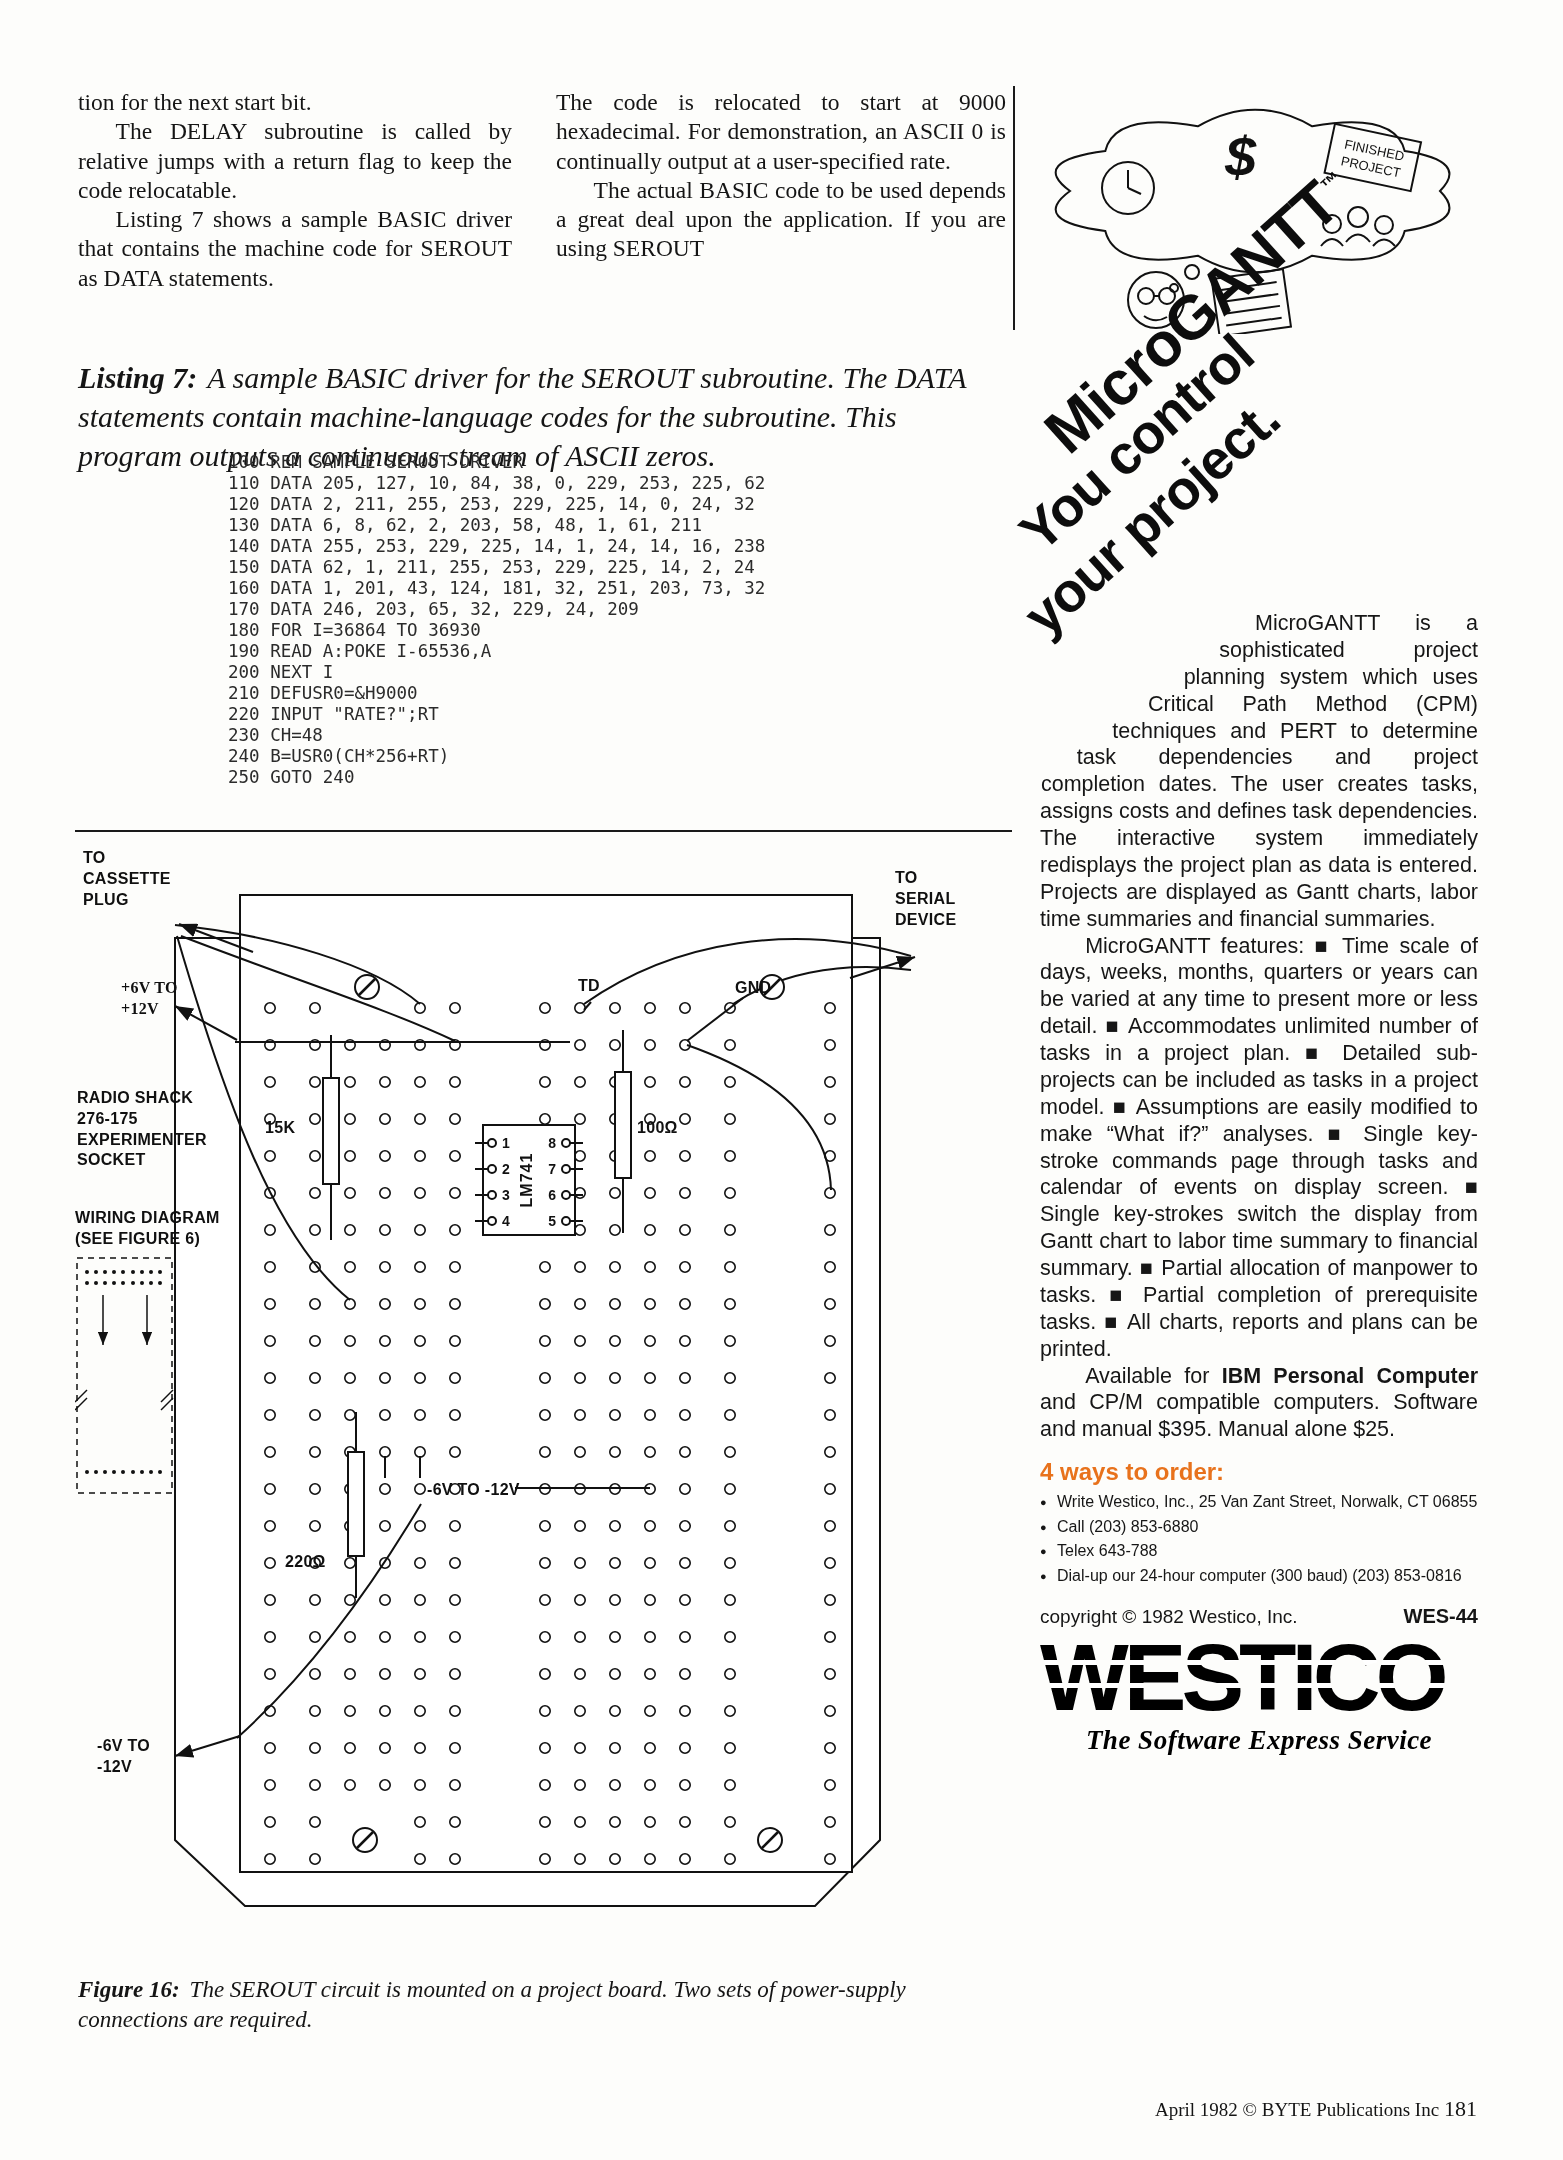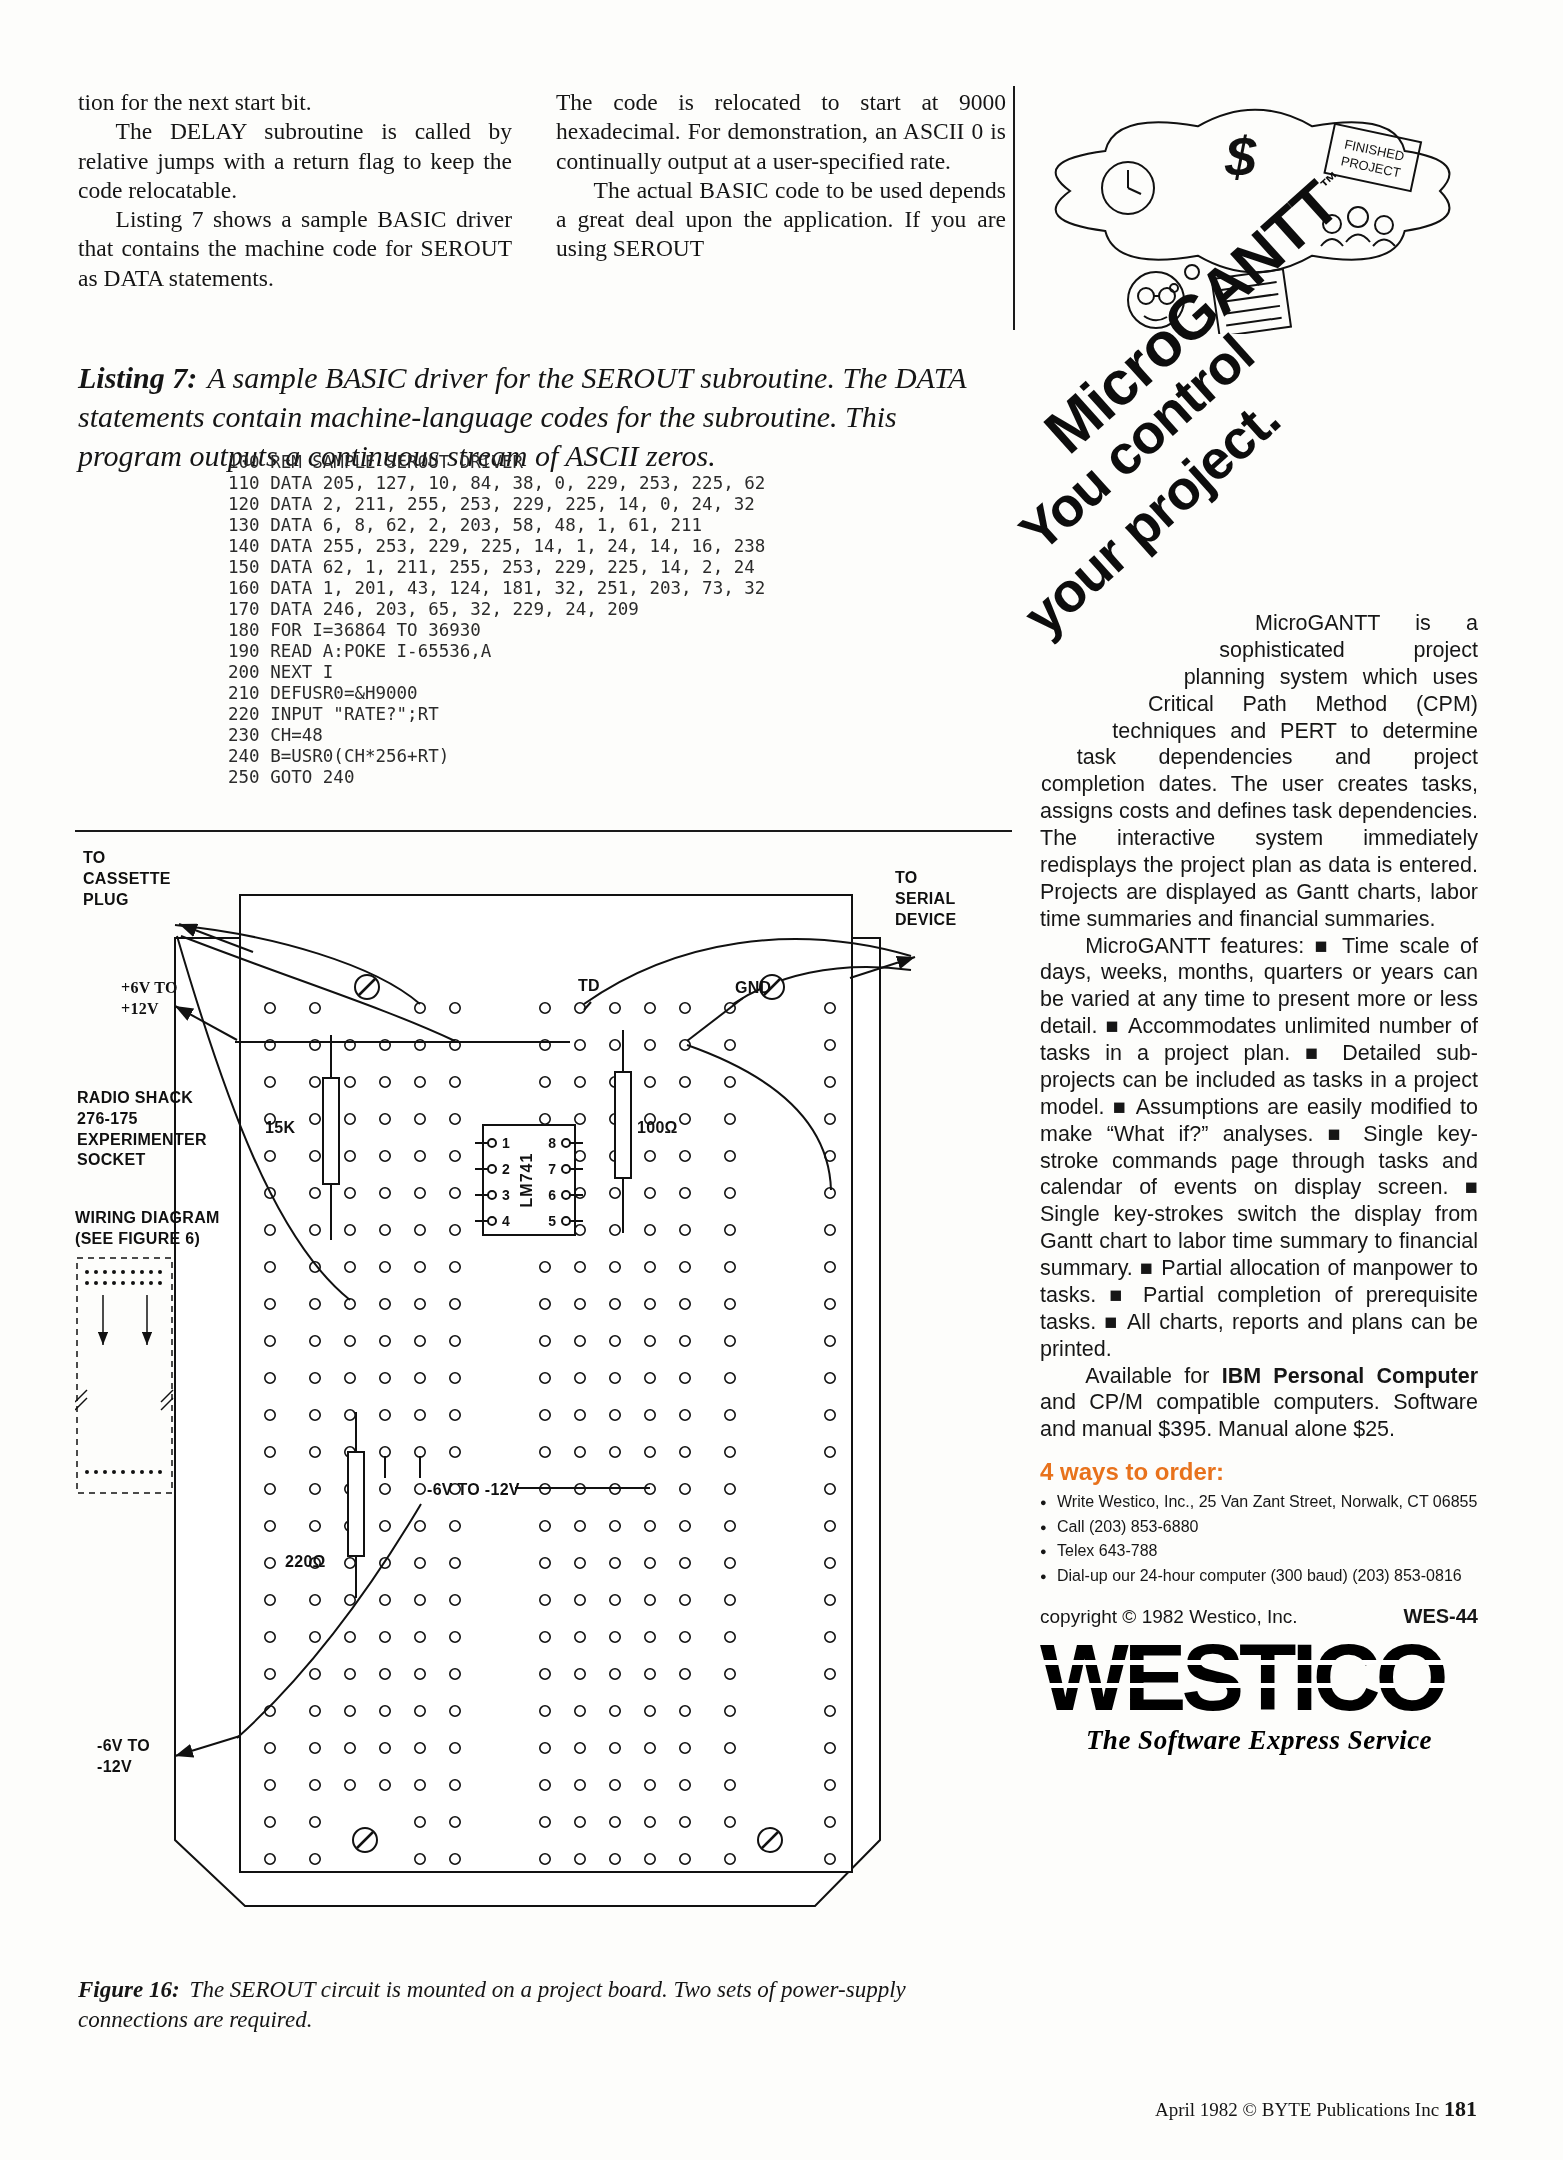--- a/index.html
+++ b/index.html
@@ -62,21 +62,21 @@
   .westico { margin-top:4px; font-family:"Liberation Sans", sans-serif; font-weight:900; font-size:94px; line-height:.95; letter-spacing:-5px; color:#000; }
   @supports (-webkit-background-clip: text) {
     .westico {
       background:linear-gradient(180deg,#000 0 30%,#fff 30% 36%,#000 36% 56%,#fff 56% 62%,#000 62% 100%);
       -webkit-background-clip:text; background-clip:text; -webkit-text-fill-color:transparent;
     }
   }
   .tagline { margin-top:2px; font-family:"Liberation Serif", serif; font-style:italic; font-weight:700; font-size:27px; text-align:center; letter-spacing:.5px; color:#000; }
 
   .footer { position:absolute; left:1155px; top:2096px; width:322px; display:flex; justify-content:space-between; align-items:baseline; font-size:19px; }
-  .footer .pg { font-weight:700; font-size:22px; }
+  .footer .pg { font-weight:400; font-size:22px; }
 </style>
 </head>
 <body>
 
 <div class="article-col" id="col1">
   <p>tion for the next start bit.</p>
   <p>The DELAY subroutine is called by relative jumps with a return flag to keep the code relocatable.</p>
   <p>Listing 7 shows a sample BASIC driver that contains the machine code for SEROUT as DATA statements.</p>
 </div>
 <div class="article-col" id="col2">

